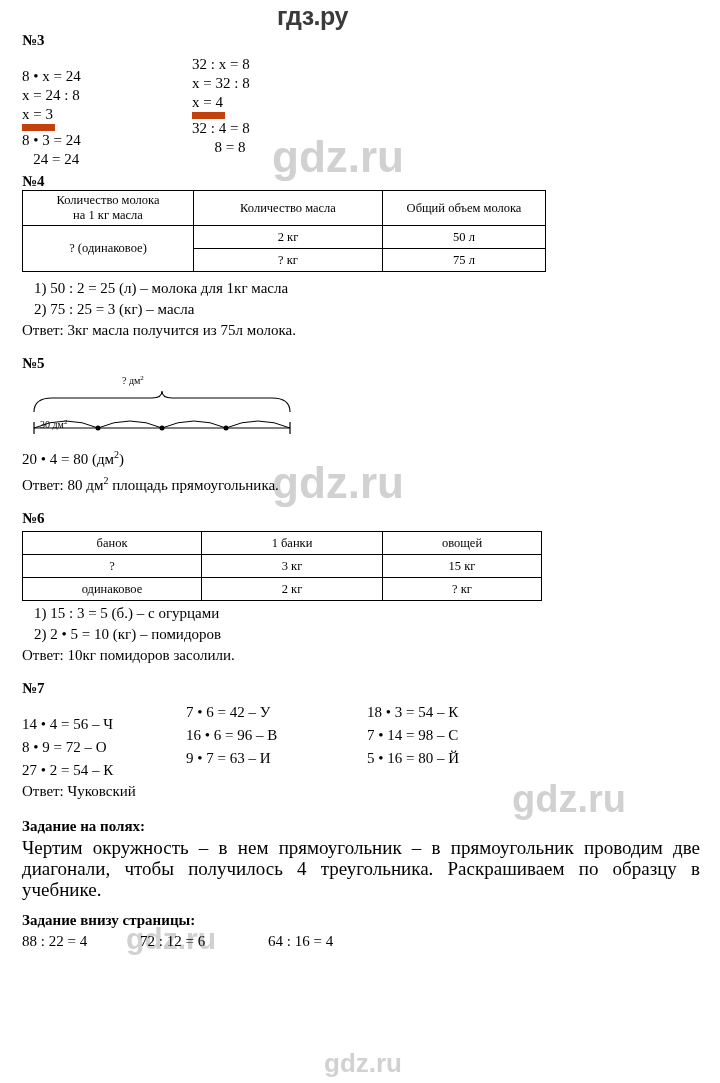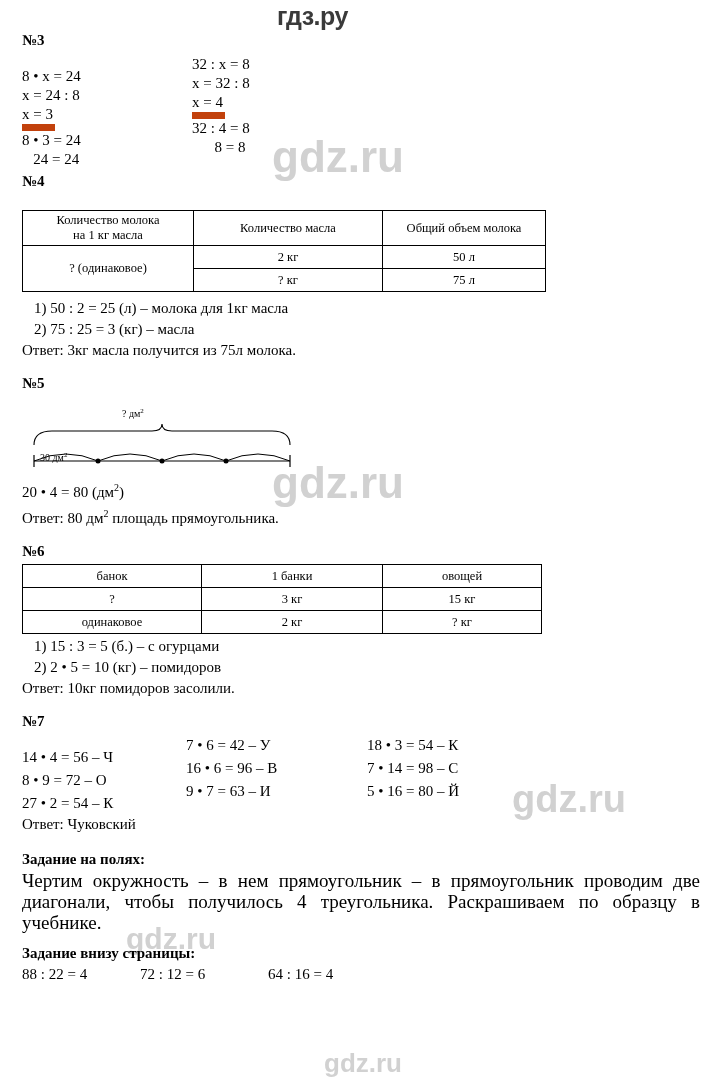--- a/index.html
+++ b/index.html
@@ -74,39 +74,39 @@
     border-collapse: collapse;
     font-size: 12.5px;
     font-family: "Liberation Serif", serif;
   }
   table.tbl td {
     border: 1px solid #000;
     text-align: center;
     vertical-align: middle;
     padding: 2px 4px;
   }
-  .t4tbl { margin-top: 20px; }
+  .t4tbl { margin-top: 0; }
   .t4tbl td.c0 { width: 162px; }
   .t4tbl td.c1 { width: 180px; }
   .t4tbl td.c2 { width: 154px; }
   .t4tbl td.hdr { font-weight: normal; height: 30px; }
   .t4tbl td.row { height: 18px; }
 
   .para {
     font-size: 15px;
     line-height: 21px;
     margin: 0;
   }
   .indent { padding-left: 12px; }
 
   
   .diagram {
     position: relative;
     height: 70px;
-    margin-top: 15px;
+    margin-top: 2px;
   }
   .dlabel {
     position: absolute;
     font-size: 10px;
   }
   .dlabel sup { font-size: 7px; }
 
   
   .t6tbl { margin-top: 4px; }
   .t6tbl td.c0 { width: 170px; }

